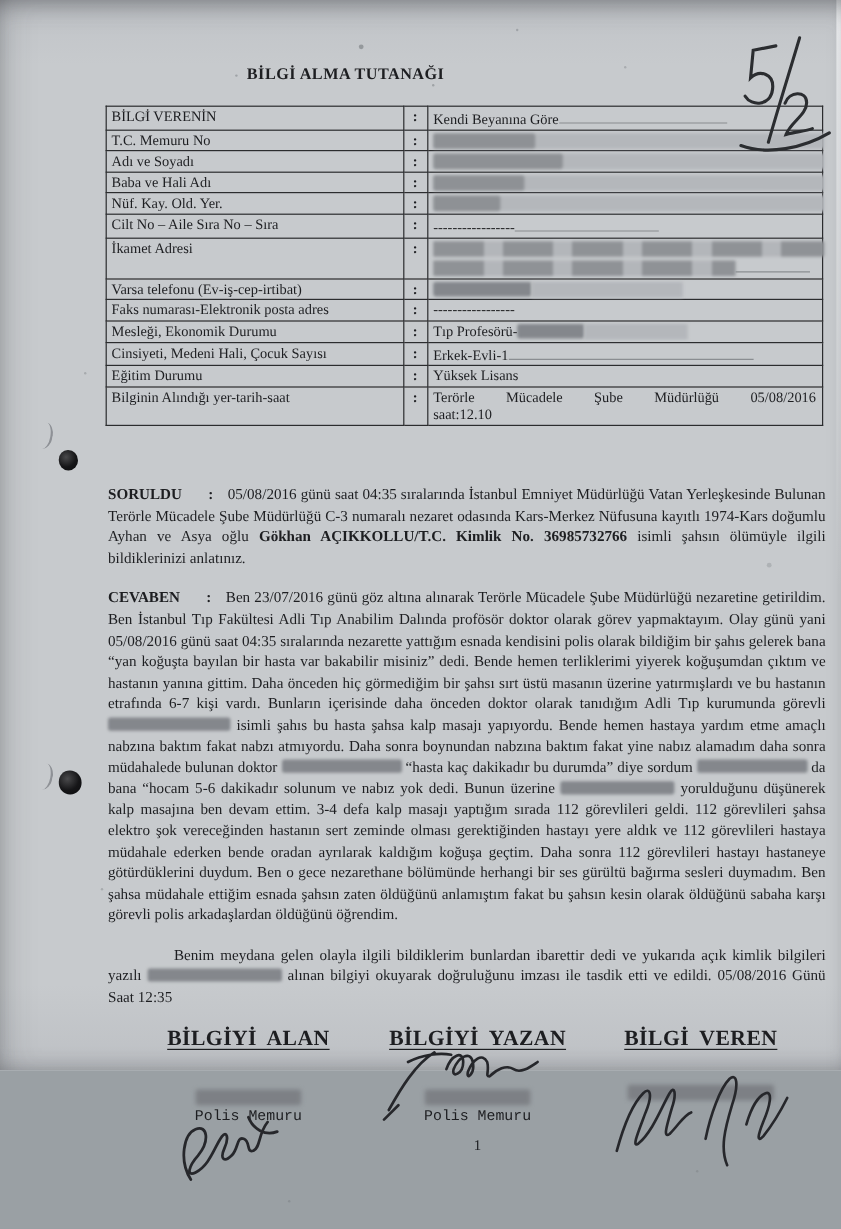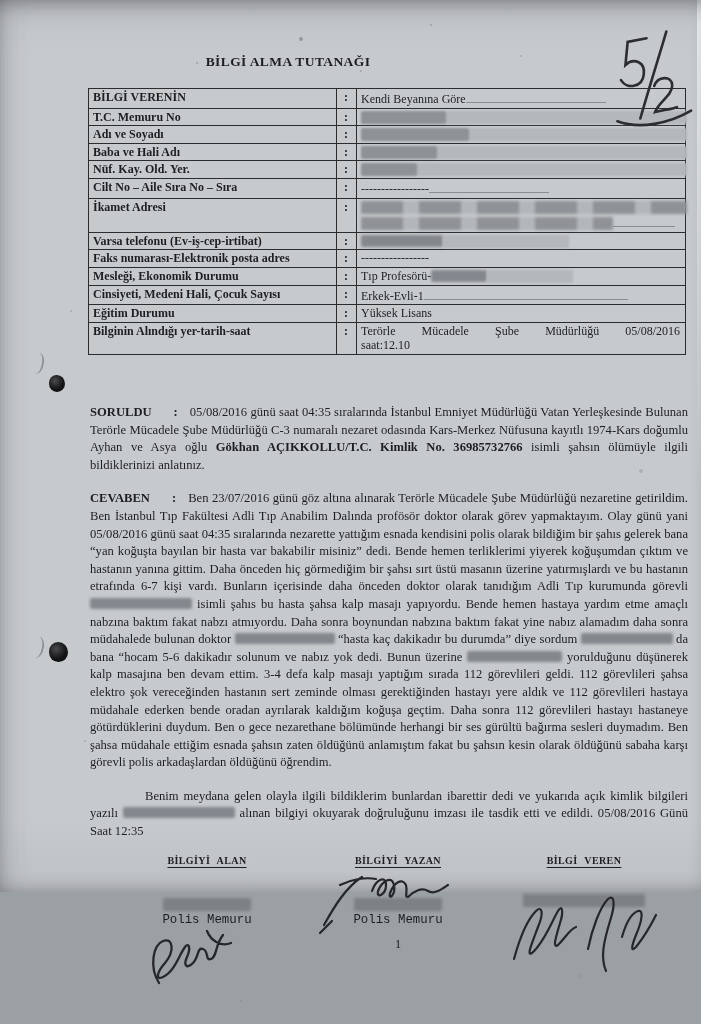--- a/index.html
+++ b/index.html
@@ -19,21 +19,21 @@
     646px 210px 0 0 rgba(120,124,128,.45),70px 310px 0 0 rgba(120,124,128,.4),
     640px 470px 0 1px rgba(130,134,138,.35),84px 740px 0 0 rgba(120,124,128,.4),
     240px 1000px 0 0 rgba(120,124,128,.45),580px 975px 0 0 rgba(120,124,128,.4),
     360px 70px 0 0 rgba(120,124,128,.5),520px 55px 0 0 rgba(125,128,132,.4);}
   .title{position:absolute;top:54px;left:0;width:576px;text-align:center;
     font-size:13.5px;font-weight:bold;letter-spacing:.4px;}
   
   table.doc{position:absolute;left:88px;top:88px;width:598px;border-collapse:collapse;
     font-size:12px;line-height:14.6px;table-layout:fixed;}
   table.doc td{border:1.6px solid #2b2c2e;padding:1px 5px 1px 4px;vertical-align:top;}
-  td.lbl{width:238px;font-weight:bold;text-align:justify;}
+  td.lbl{width:238px;font-weight:normal;text-align:justify;}
   td.cln{width:10px;font-weight:bold;text-align:center;padding:1px 1px;}
   td.val{}
   td.val.j{text-align:justify;}
   
   .blob{display:inline-block;height:11px;border-radius:2px;background:#84878c;
     filter:blur(1.5px);vertical-align:-1px;}
   td .blob{height:12px;vertical-align:-2px;}
   .band{display:inline-block;height:13px;background:#b4b7bb;filter:blur(1.2px);
     vertical-align:-3px;border-radius:1px;}
   .bblob{display:block;height:100%;width:40%;background:#8e9195;border-radius:2px;}
@@ -45,21 +45,21 @@
   
   .textblock{position:absolute;left:90px;top:404px;width:598px;font-size:12.6px;
     line-height:17.6px;text-align:justify;}
   .stmt{margin:0 0 16px 0;}
   .stmt-label{font-weight:bold;}
   .stmt-colon{font-weight:bold;display:inline-block;padding:0 12px 0 22px;}
   .closing{margin:13px 0 0 0;text-indent:55px;}
   
   .sig-col{position:absolute;top:855px;width:180px;text-align:center;font-size:12.4px;}
   .sig-col .heading{font-weight:bold;letter-spacing:.4px;text-decoration:underline;
-    text-underline-offset:3px;word-spacing:4px;font-size:10px;}
+    text-underline-offset:3px;word-spacing:4px;font-size:18px;}
   .name-blur{display:block;margin:32px auto 2px auto;height:13px;border-radius:2px;
     background:#7d8085;filter:blur(1.6px);}
   .sig-col .role{margin-top:1px;font-family:Liberation Mono, monospace;}
   .sig-col .pagenum{margin-top:10px;}
   .sigsvg{position:absolute;z-index:5;}
   .sigsvg path{fill:none;stroke:#26272b;stroke-linecap:round;stroke-linejoin:round;}
   
   .dot{position:absolute;border-radius:48% 52% 50% 50%;
     background:radial-gradient(circle at 38% 35%,#4a4a4c 0%,#151517 55%,#0b0b0d 100%);}
   .dot1{left:49px;top:375px;width:16px;height:17px;}

